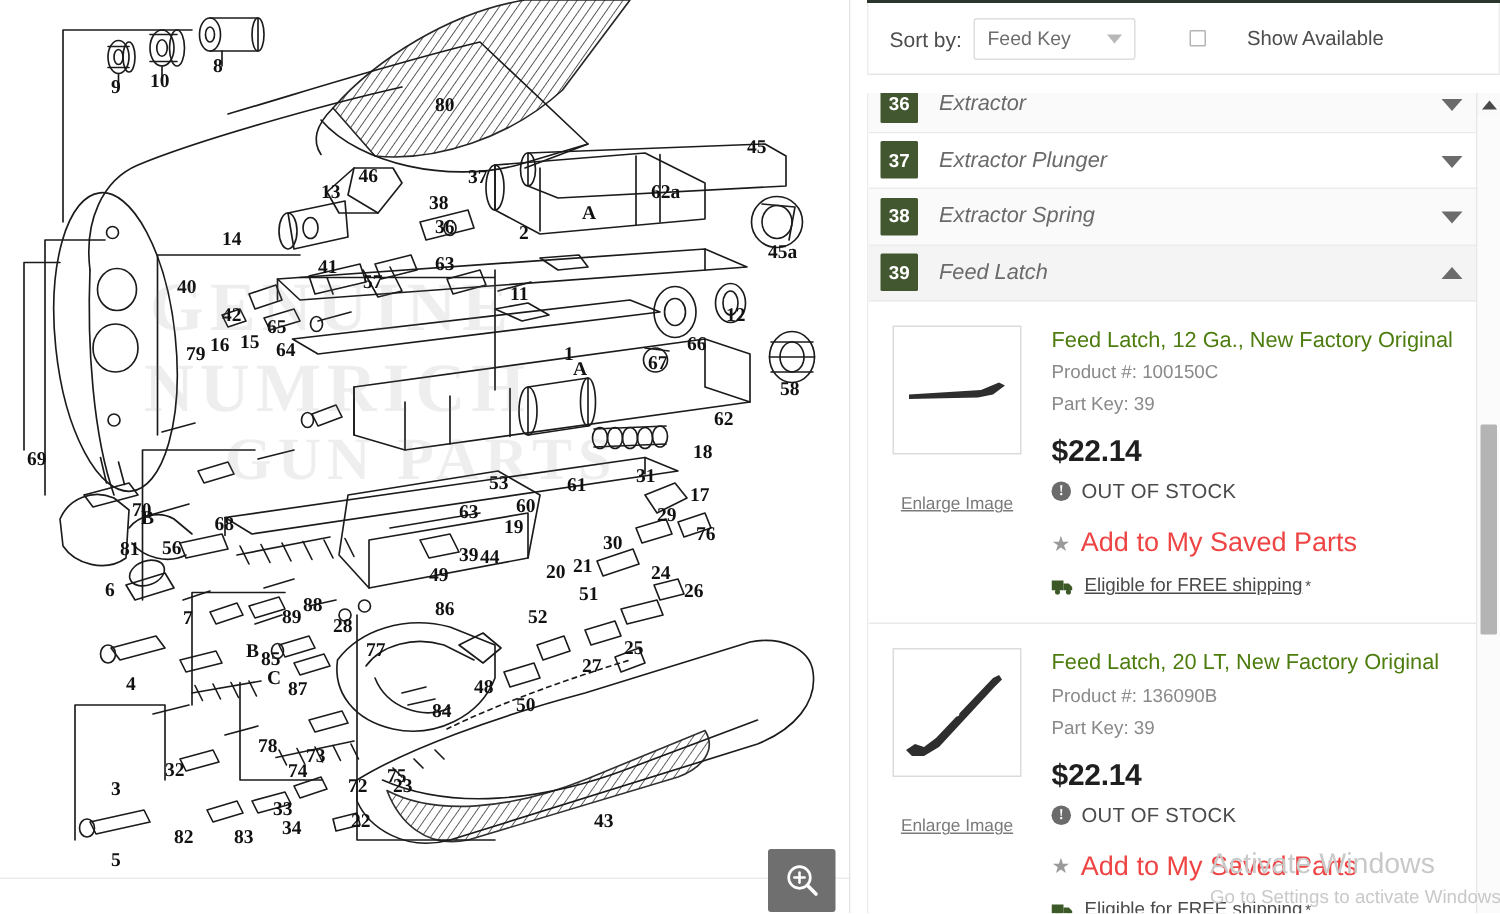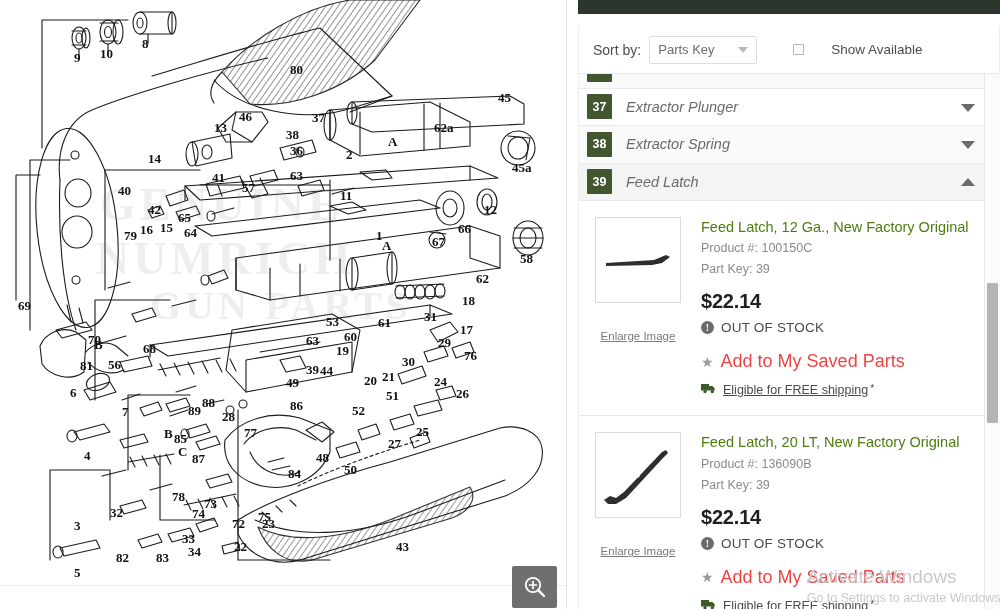--- a/index.html
+++ b/index.html
@@ -59,21 +59,21 @@
   #parts-pane {
     position: absolute; left: 568px; top: 0; width: 432px; height: 609px;
     background: #ffffff; overflow: hidden;
   }
   #topbar {
     position: absolute; left: 10px; top: 0; width: 422px; height: 14px;
     background: #2d362c;
   }
 
   #filter-bar {
-    position: absolute; left: 10px; top: 26px; width: 422px; height: 48px;
+    position: absolute; left: 10px; top: 2px; width: 422px; height: 48px;
     background: #ffffff;
     border-bottom: 1px solid #e7e7e7;
     border-left: 1px solid #ededed;
     border-right: 1px solid #ededed;
     display: flex; align-items: center;
     z-index: 5;
   }
   #sort-label {
     font-size: 14px; color: #4c4c4c; margin-left: 14px; margin-right: 8px;
     font-family: "Liberation Sans", sans-serif;
@@ -171,21 +171,21 @@
     width: 13px; height: 13px; border-radius: 50%;
     background: #6b6b6b; color: #fff;
     font-size: 10px; font-weight: 700; line-height: 13px; text-align: center;
     margin-right: 7px; flex: 0 0 auto;
     font-family: "Liberation Serif", serif;
   }
   .stock-text { font-size: 13.5px; color: #4a4a4a; letter-spacing: 0.2px; }
   .save-line { display: flex; align-items: center; margin-top: 16px; cursor: pointer; }
   .star { color: #9a9a9a; font-size: 14px; margin-right: 7px; line-height: 1; }
   .save-text { font-size: 18px; color: #ef4444; }
-  .ship-line { display: flex; align-items: flex-start; margin-top: 11px; }
+  .ship-line { display: flex; align-items: flex-end; margin-top: 11px; }
   .truck { margin-right: 7px; display:flex; align-items:center; }
   .ship-text {
     font-size: 12.5px; color: #4a4a4a; text-decoration: underline; cursor: pointer;
   }
   .ship-star { font-size: 10px; color: #4a4a4a; margin-left: 2px; }
 
   
   #scrollbar {
     position: absolute; right: 0; top: 62px; width: 16px; height: 547px;
     background: #fafafa; border-left: 1px solid #e6e6e6;
@@ -553,21 +553,21 @@
     <div class="divider-right"></div>
   </div>
 
   <div id="parts-pane">
 
     <div id="topbar"></div>
 
     <div id="filter-bar">
       <span id="sort-label">Sort by:</span>
       <div id="sort-select">
-        <span>Parts Key</span>
+        <span>Feed Key</span>
         <span class="caret"></span>
       </div>
       <div id="show-available-wrap">
         <span id="show-available-box"></span>
         <span id="show-available-label">Show Available</span>
       </div>
     </div>
 
     <div id="rows-viewport">
       <div id="rows-inner">

